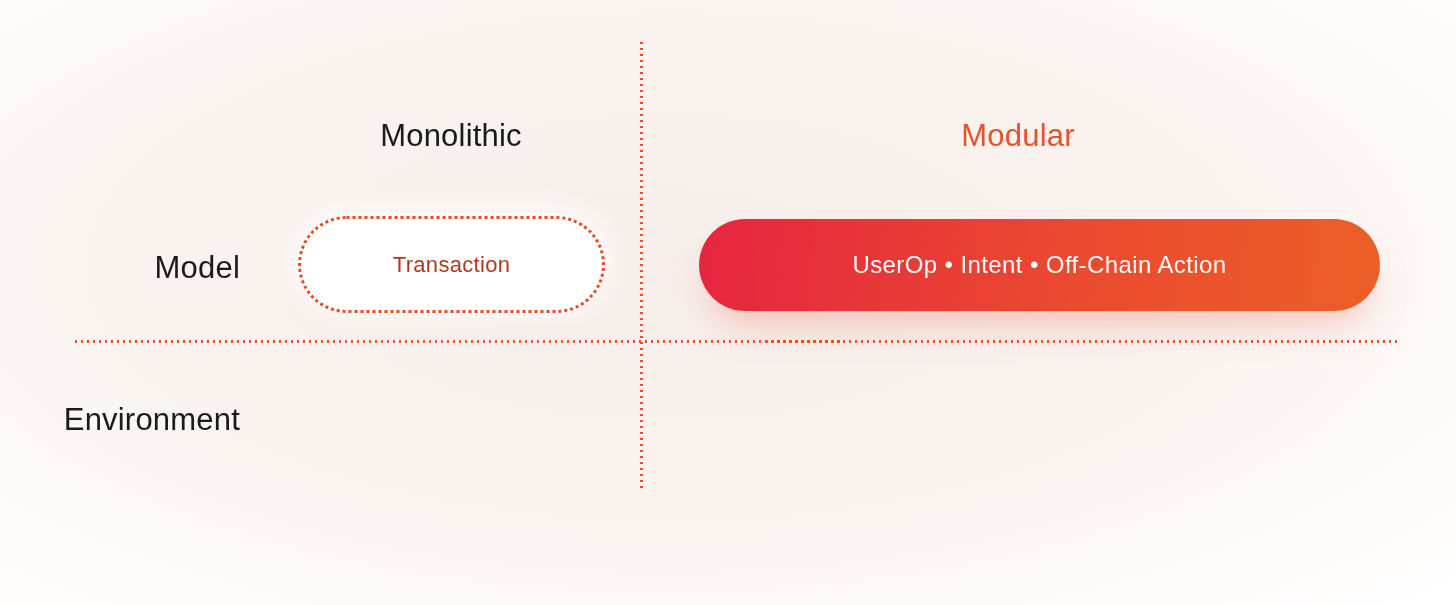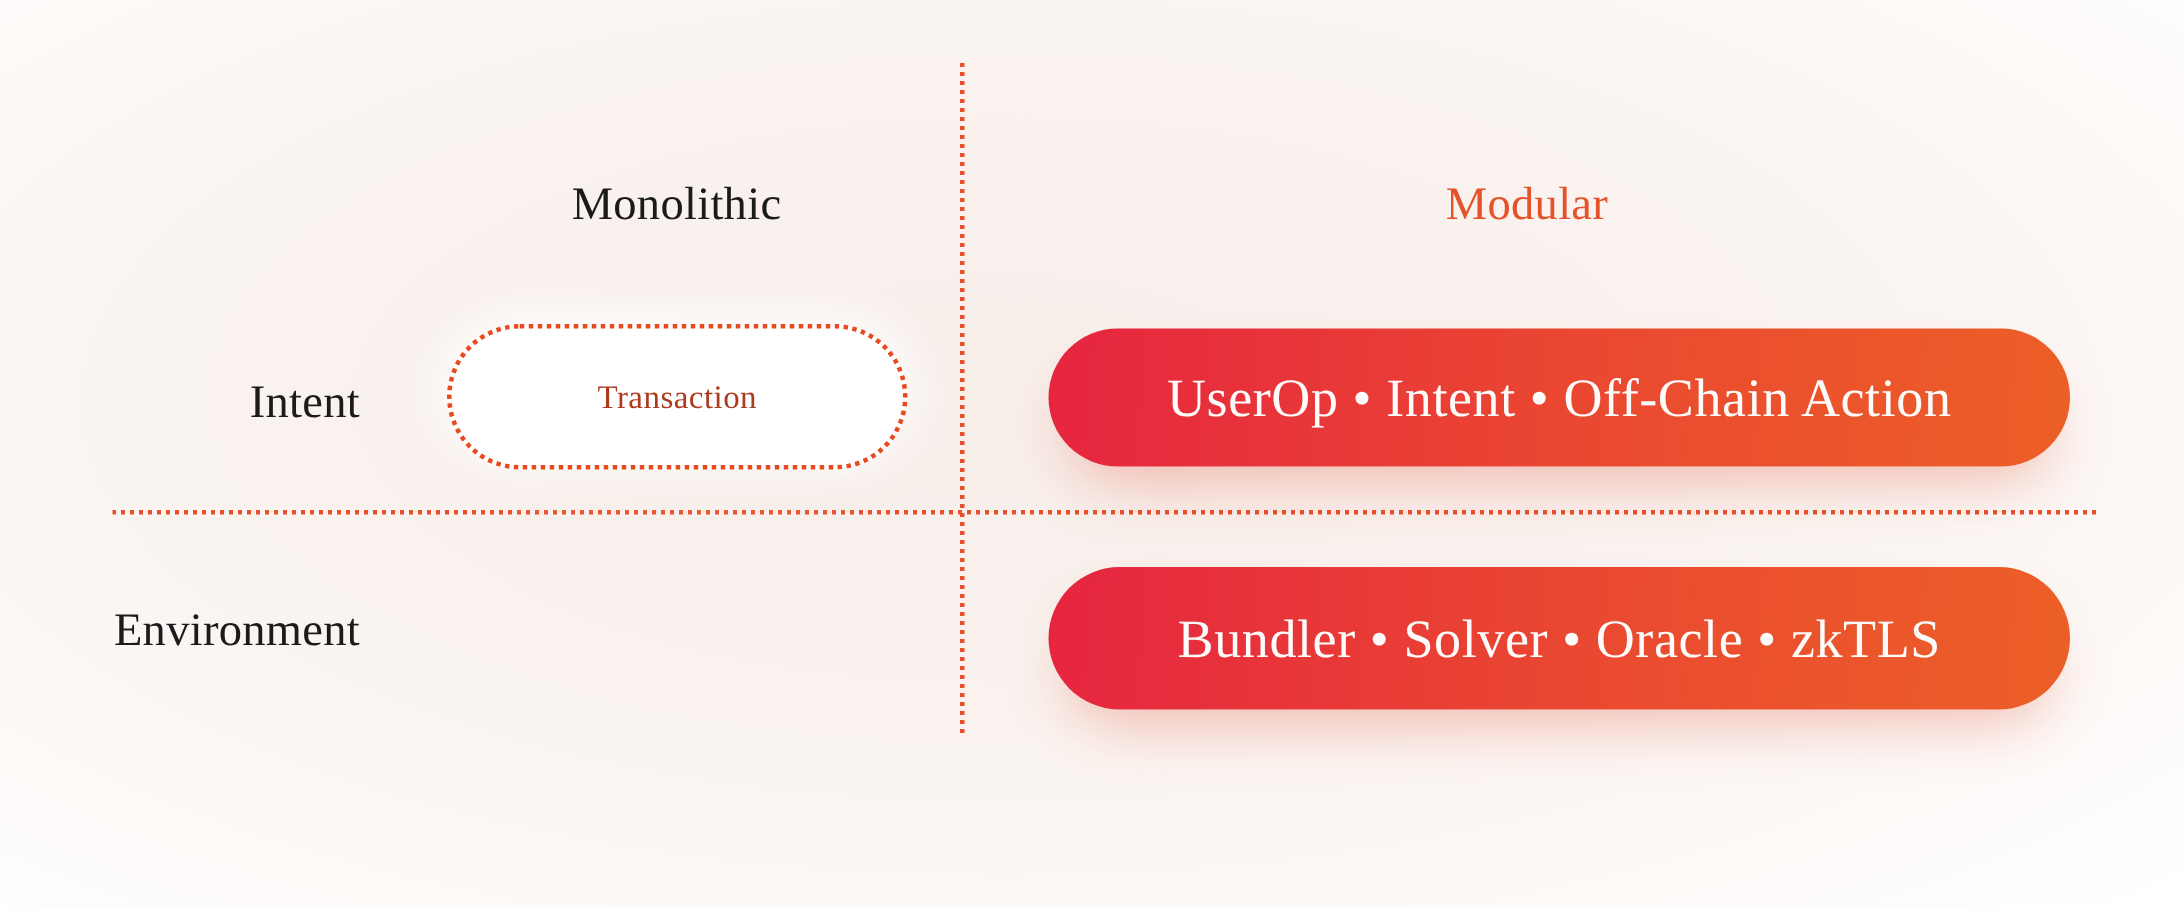--- a/index.html
+++ b/index.html
@@ -4,21 +4,21 @@
 <style>
   * { margin: 0; padding: 0; box-sizing: border-box; }
 
   html, body { background: #ffffff; }
 
   .canvas {
     position: relative;
     width: 1456px;
     height: 605px;
     overflow: hidden;
-    font-family: Liberation Serif, serif;
+    font-family: Liberation Sans, sans-serif;
     background:
       radial-gradient(1150px 500px at 46% 44%,
         #f7eeea 0%, #f9f2ee 40%, #fcf8f6 68%, #ffffff 95%),
       #ffffff;
   }
 
   
   .divider-v {
     position: absolute;
     left: 640px; top: 42px;
@@ -80,45 +80,44 @@
   .pill-dashed.blockchain  { top: 368px; }
 
   
   .pill-gradient {
     position: absolute;
     left: 699px;
     width: 681px;
     background: linear-gradient(95deg, #e62540 0%, #ea4a30 55%, #ec5f27 100%);
     border-radius: 48px;
     display: flex; align-items: center; justify-content: center;
-    font-size: 36px;
+    font-size: 24px;
     font-weight: 500;
     color: #fefcfb;
     letter-spacing: 0.4px;
     box-shadow: 0 22px 40px -14px rgba(225, 75, 45, 0.35);
   }
   .pill-gradient.userop  { top: 219px; height: 92px; }
   .pill-gradient.bundler { top: 378px; height: 95px; }
 </style>
 </head>
 <body>
 
 <div class="canvas">
 
   <div class="divider-v"></div>
   <div class="divider-h"></div>
 
   <div class="col-header monolithic">Monolithic</div>
 
   <div class="col-header modular">Modular</div>
 
-  <div class="row-label model">Intent</div>
+  <div class="row-label model">Model</div>
 
   <div class="row-label environment">Environment</div>
 
   <div class="pill-dashed transaction">Transaction</div>
 
   <div class="pill-gradient userop">UserOp • Intent • Off-Chain Action</div>
 
 
-  <div class="pill-gradient bundler">Bundler • Solver • Oracle • zkTLS</div>
 
 </div>
 
 </body></html>

